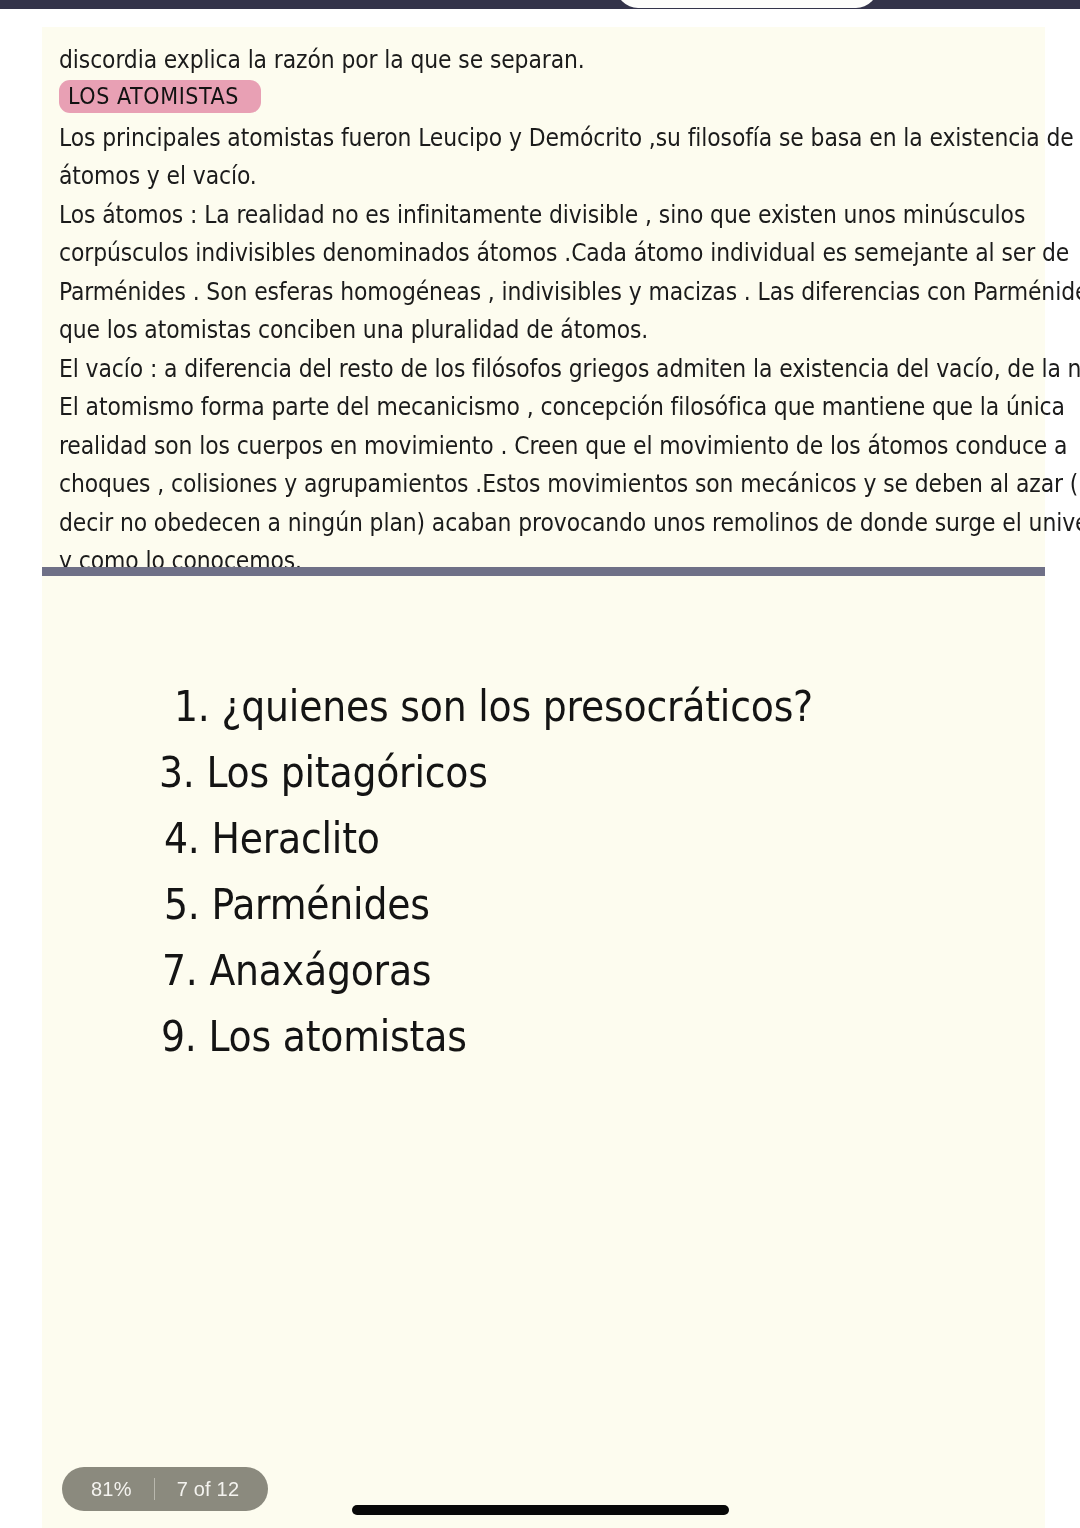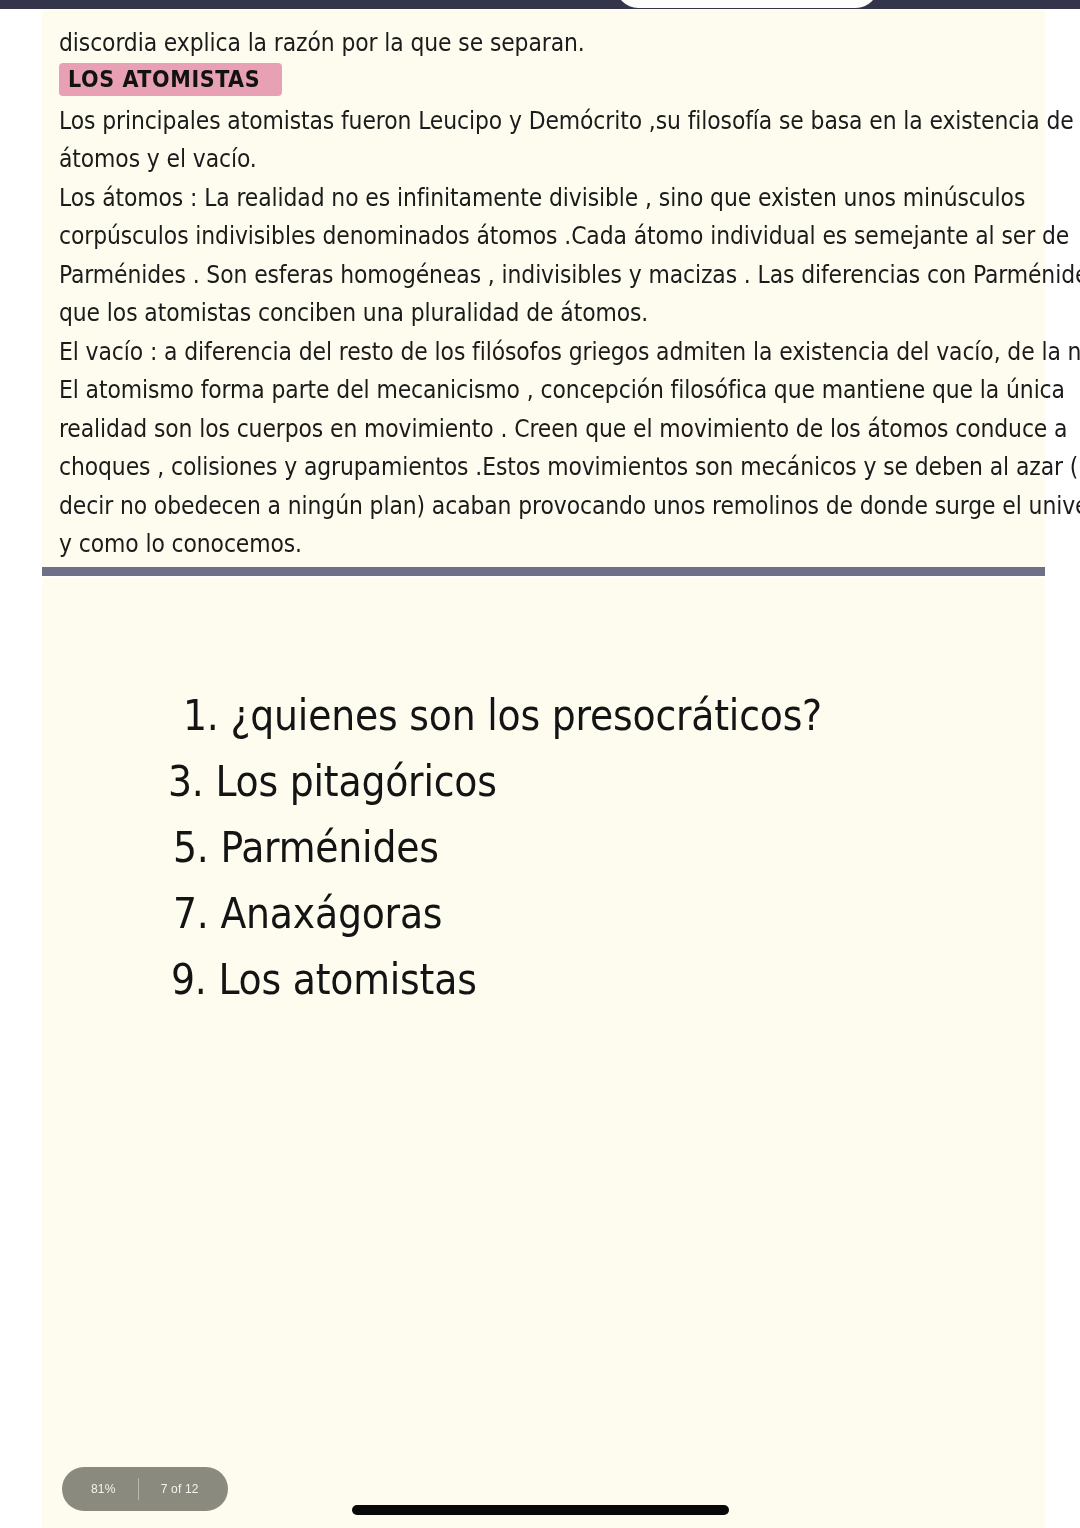--- a/index.html
+++ b/index.html
@@ -36,21 +36,21 @@
   }
 
   
   .page {
     position: absolute;
     left: 42px;
     width: 1003px;
     background: #fdfcef;
   }
   #page-upper {
-    top: 10px;
+    top: 27px;
     height: 558px;
   }
   #page-lower {
     top: 578px;
     height: 950px;
   }
   #page-separator {
     position: absolute;
     left: 42px;
     top: 567px;
@@ -84,37 +84,37 @@
 
   .heading-row {
     height: 36px;
     line-height: 36px;
     margin-top: 1px;
     margin-bottom: 2px;
   }
   #atomistas-heading {
     display: inline-block;
     font-size: 23px;
-    font-weight: bold;
+    font-weight: normal;
     letter-spacing: 0.6px;
     color: #121212;
     background: #e8a0b4;
-    border-radius: 4px;
+    border-radius: 11px;
     padding: 2px 22px 3px 9px;
     line-height: 28px;
   }
 
   
   #question-list {
     position: absolute;
     left: 82px;
     top: 88px;
     width: 880px;
     list-style: none;
-    margin: 17px;
+    margin: 8px;
     padding: 0;
   }
   #question-list li {
     font-family: "DejaVu Sans Condensed", "Liberation Sans Narrow", "Liberation Sans", sans-serif;
     font-size: 42px;
     line-height: 66px;
     color: #141414;
     white-space: nowrap;
     letter-spacing: -0.2px;
   }
@@ -136,21 +136,21 @@
     height: 44px;
     display: flex;
     align-items: center;
     background: #8b8a7e;
     border-radius: 22px;
     padding: 0 7px;
     z-index: 25;
   }
   #progress-pill .pill-text {
     font-family: "Liberation Sans", sans-serif;
-    font-size: 12px;
+    font-size: 20px;
     color: #f4f3ef;
     padding: 0 22px;
     letter-spacing: 0.2px;
   }
   #pill-divider {
     width: 1px;
     height: 22px;
     background: #b9b8ae;
   }
 
@@ -196,20 +196,21 @@
 
   </div>
 </div>
 
 <div id="page-separator"></div>
 
 <div class="page" id="page-lower">
   <ol id="question-list">
     <li>1. ¿quienes son los presocráticos?</li>
     <li>3. Los pitagóricos</li>
+    <li>4. Heraclito</li>
     <li>5. Parménides</li>
     <li>7. Anaxágoras</li>
     <li>9. Los atomistas</li>
   </ol>
 </div>
 
 <div id="progress-pill">
   <span class="pill-text">81%</span>
   <span id="pill-divider"></span>
   <span class="pill-text">7 of 12</span>

